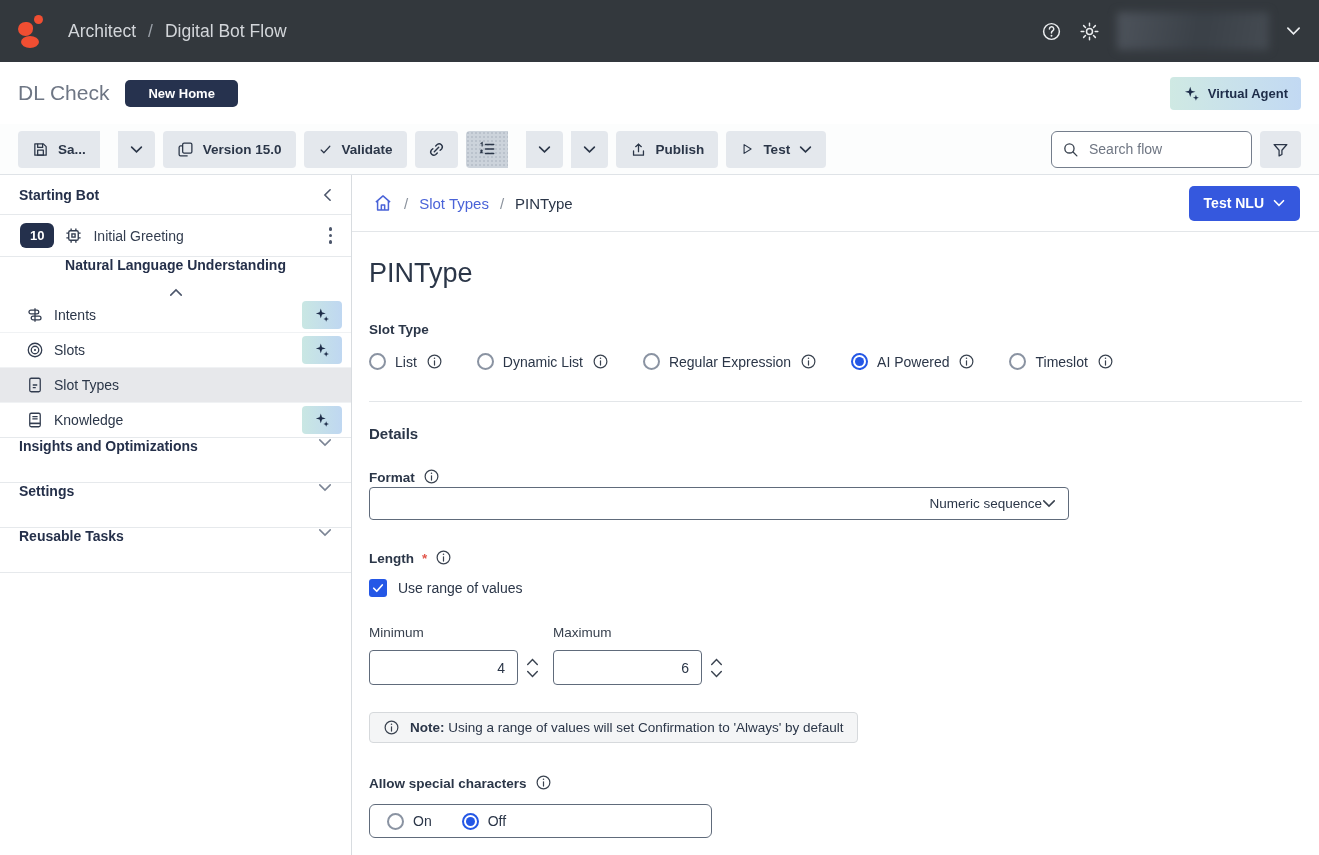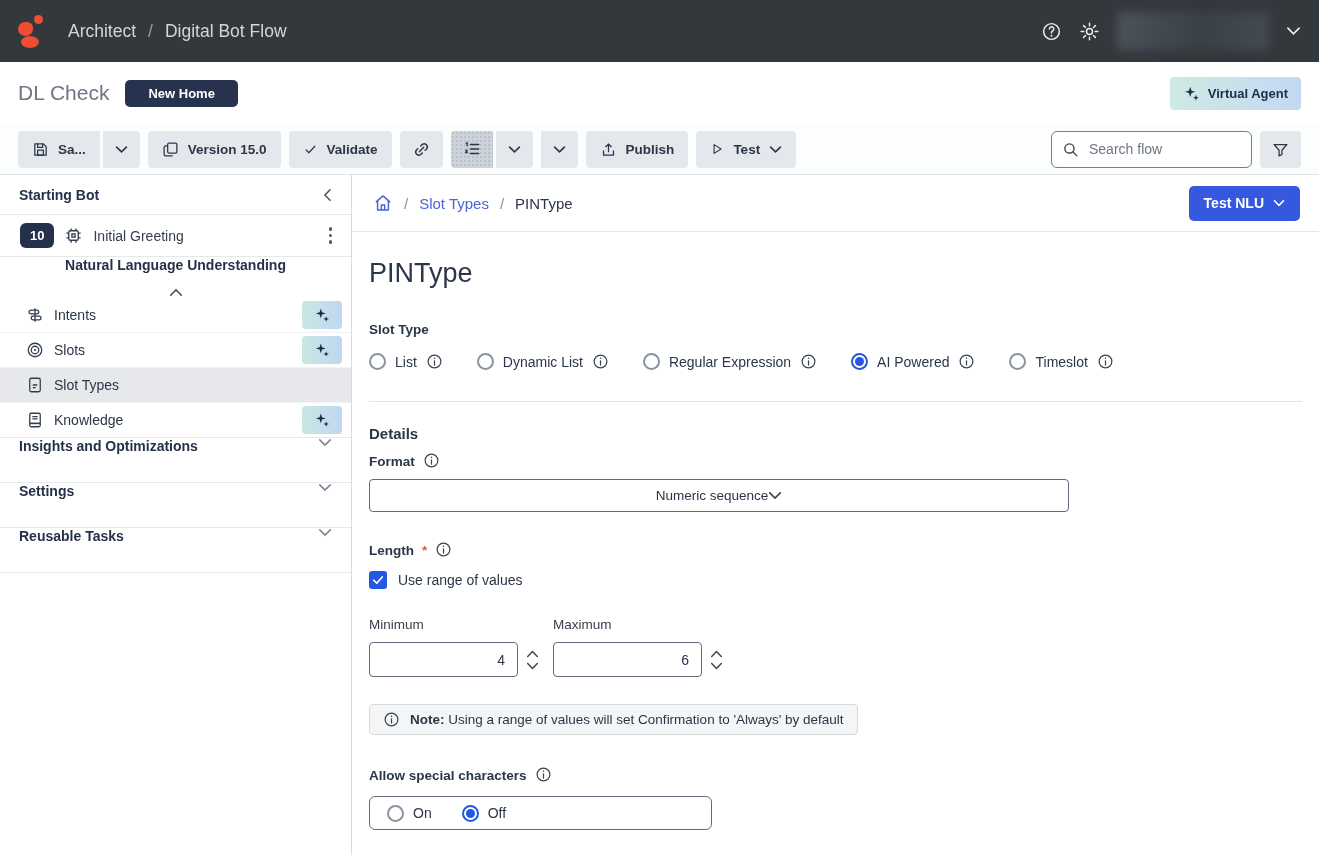--- a/index.html
+++ b/index.html
@@ -32,21 +32,21 @@
   .va-btn { margin-left:auto; display:flex; align-items:center; gap:8px; border:none; cursor:pointer;
     background:linear-gradient(90deg,#cfe9e3,#c2d9f3); border-radius:4px; padding:0 13px; height:33px;
     font-family:inherit; font-weight:700; font-size:13px; color:#1d2c49; }
 
   
   .toolbar { height:51px; display:flex; align-items:center; padding:0 18px; gap:8px;
     background:#fcfdfd; border-bottom:1px solid #dfe3e7; }
   .tbtn { display:flex; align-items:center; gap:9px; background:#e4e8ed; color:#2b3648; font-family:inherit;
     font-weight:700; font-size:13.5px; height:37px; padding:0 14px; border:none; border-radius:4px; cursor:pointer; }
   .tbtn.icon-only { padding:0 12px; }
-  .tsplit { display:flex; gap:3px; }
+  .tsplit { display:flex; gap:18px; }
   .tsplit .tbtn:first-child { border-radius:4px 0 0 4px; }
   .tsplit .tbtn:last-child { border-radius:0 4px 4px 0; }
   .tbtn.active { background-color:#ccd3db;
     background-image:radial-gradient(#bac2cc 1px, transparent 1px); background-size:4px 4px; }
   .search { margin-left:auto; display:flex; align-items:center; gap:8px; width:201px; height:37px;
     border:1px solid #757e8c; border-radius:6px; padding:0 10px; background:#fff; }
   .search input { border:none; outline:none; font-size:14px; width:100%; color:#2b3648;
     font-family:inherit; background:transparent; }
   .search input::placeholder { color:#6f7683; }
 
@@ -93,23 +93,23 @@
   .mt-slot { margin-top:33px; }
   .radio-row { display:flex; align-items:center; gap:34px; margin-top:16px; }
   .radio-opt { display:flex; align-items:center; gap:9px; font-size:14px; color:#2b3648; cursor:pointer; }
   .radio { width:17px; height:17px; border:2px solid #8a93a2; border-radius:50%; background:#fff;
     position:relative; flex:none; }
   .radio.sel { border-color:#2457e6; }
   .radio.sel::after { content:""; position:absolute; inset:2px; border-radius:50%; background:#2457e6; }
   .info-ic { color:#39424f; display:flex; flex:none; }
   .divider { height:1px; background:#e3e6e9; margin-top:31px; }
   .details-heading { font-size:15px; font-weight:700; color:#2b3648; margin:23px 0 0; }
-  .mt-format { margin-top:10px; }
+  .mt-format { margin-top:26px; }
   .selectbox { width:700px; height:33px; border:1px solid #606b7b; border-radius:4px; background:#fff;
-    display:flex; align-items:center; justify-content:center; padding:0 12px; margin-top:10px;
+    display:flex; align-items:center; justify-content:flex-end; padding:0 12px; margin-top:2px;
     font-size:13.5px; color:#2b3648; cursor:pointer; }
   .mt-length { margin-top:29px; }
   .req { color:#e2574c; font-weight:700; }
   .check-row { display:flex; align-items:center; gap:11px; margin-top:13px; font-size:14px; color:#2b3648; cursor:pointer; }
   .checkbox { width:18px; height:18px; background:#2457e6; border-radius:3px; display:flex;
     align-items:center; justify-content:center; color:#fff; flex:none; }
   .minmax { display:flex; gap:14px; margin-top:28px; }
   .numlabel { font-size:13.5px; color:#39424f; margin-bottom:10px; }
   .numwrap { display:flex; align-items:center; }
   .numinput { width:149px; height:35px; border:1px solid #606b7b; border-radius:4px; text-align:right;

